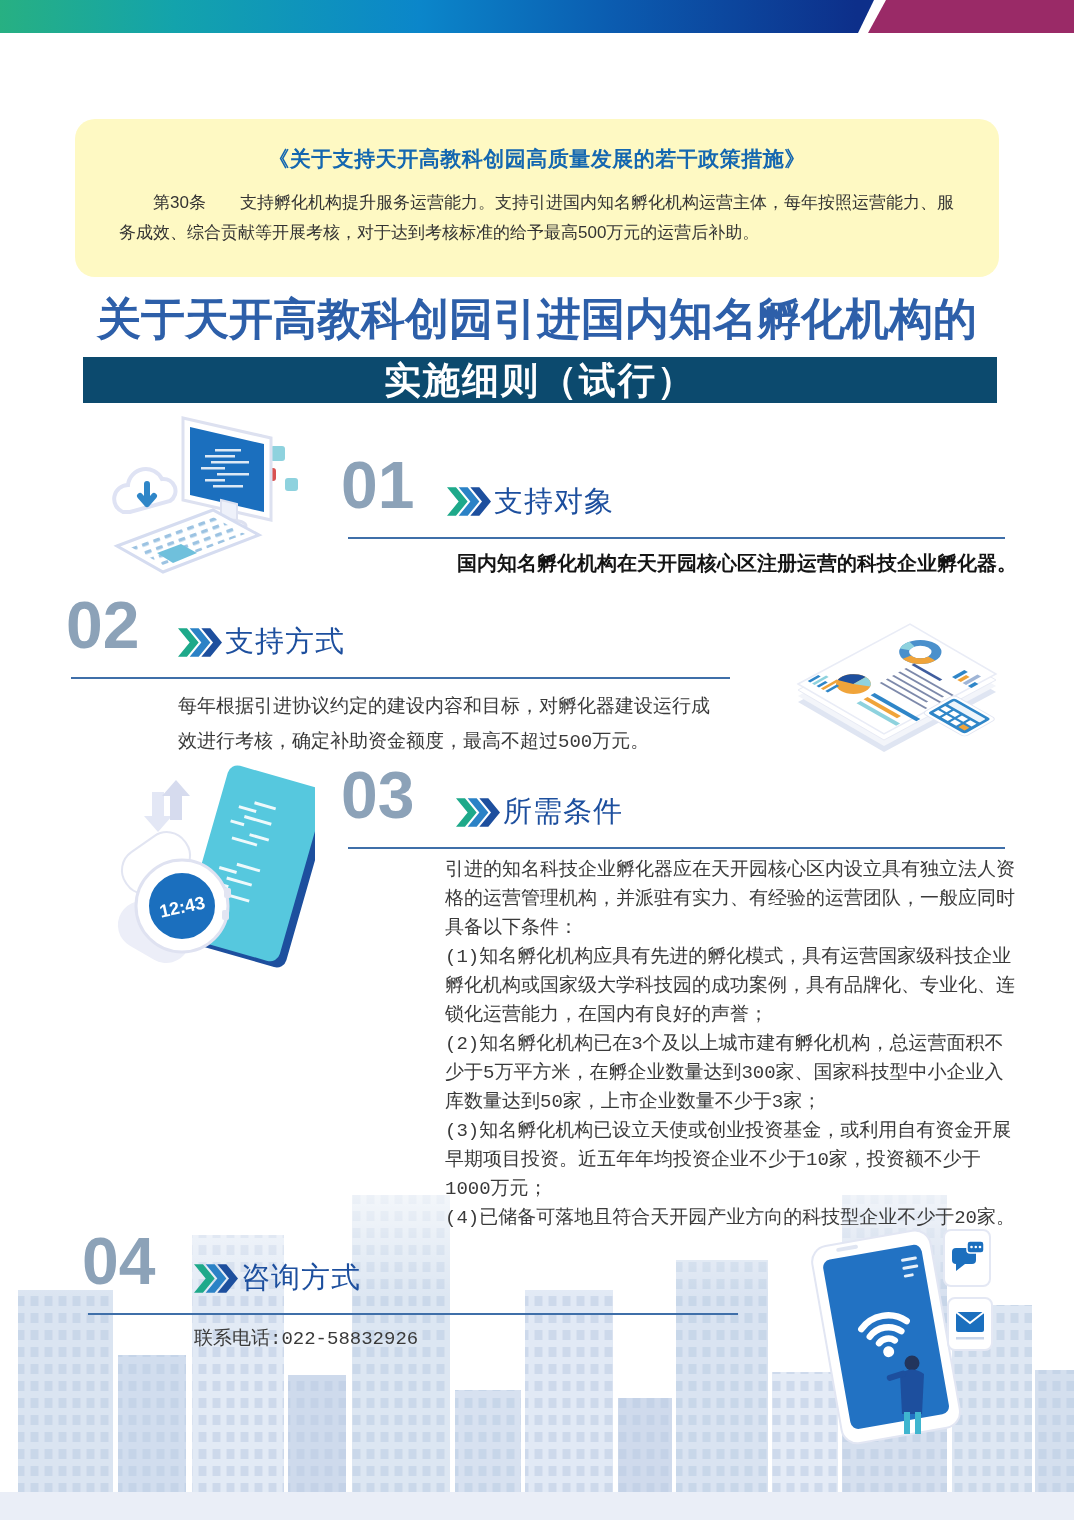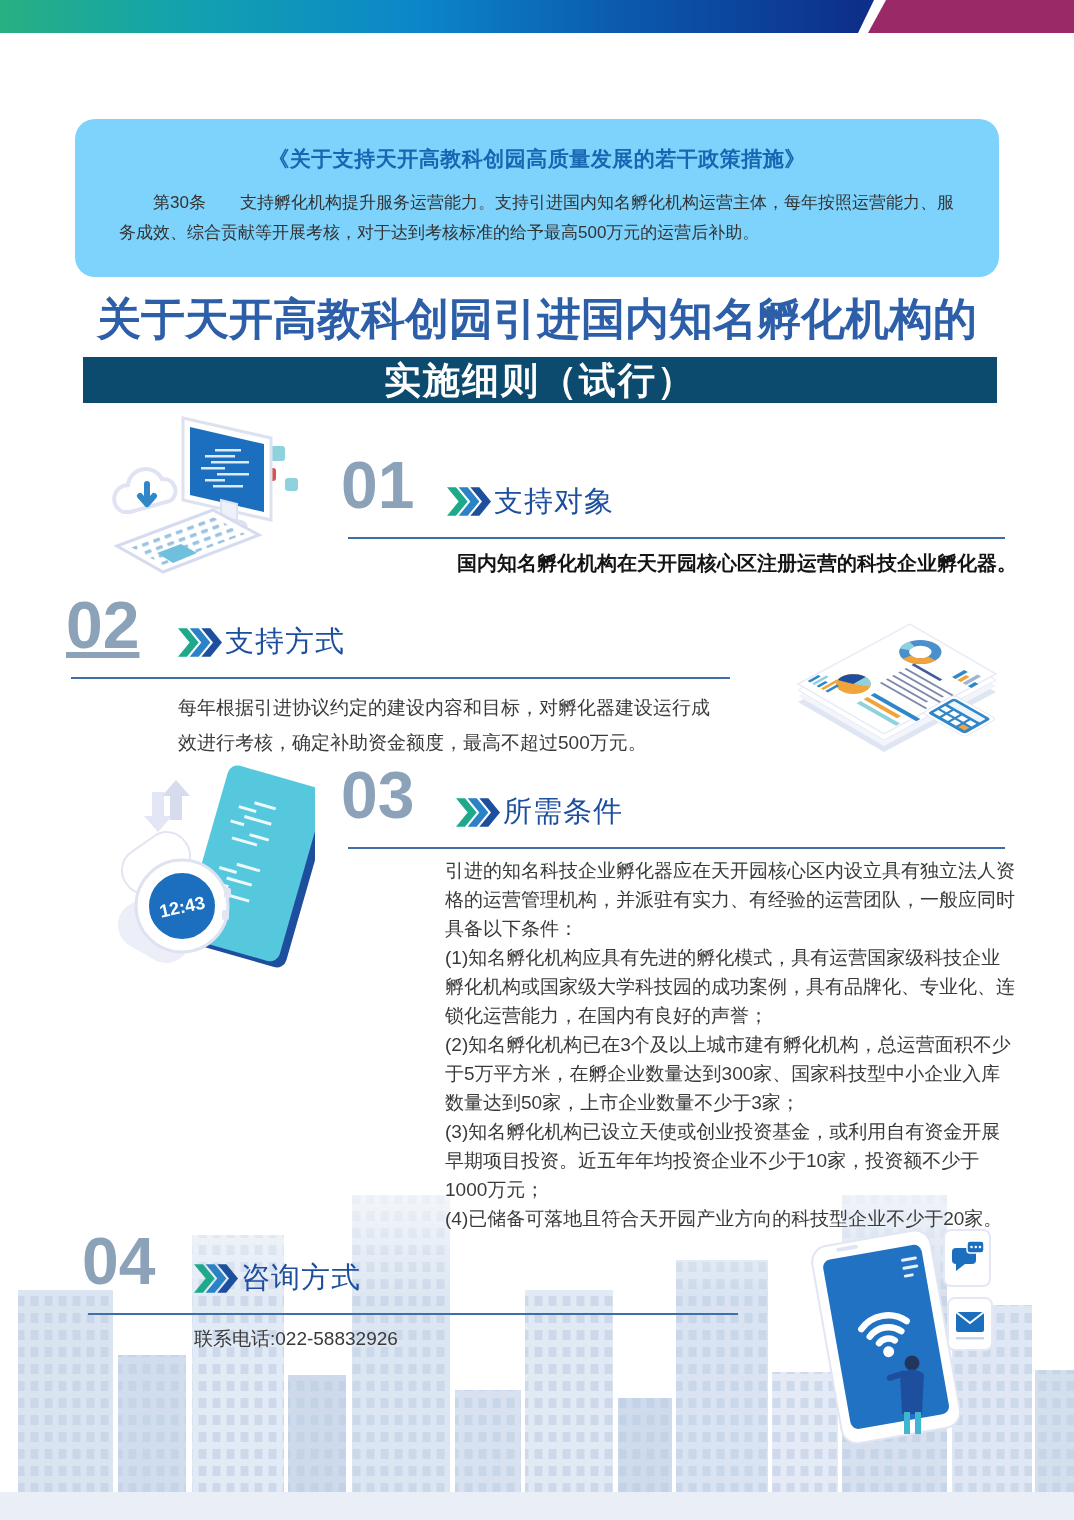--- a/index.html
+++ b/index.html
@@ -9,42 +9,42 @@
   .layer{z-index:2;}
 
   
   .topbar-grad{left:0;top:0;width:874px;height:33px;
     background:linear-gradient(90deg,#27b082 0%,#13a3ac 20%,#0b86ca 48%,#0b5cb0 70%,#0d2f8a 98%);
     clip-path:polygon(0 0,100% 0,calc(100% - 16px) 100%,0 100%);}
   .topbar-accent{left:868px;top:0;width:206px;height:33px;background:#9a2a67;
     clip-path:polygon(18px 0,100% 0,100% 100%,0 100%);}
 
   
-  .policy-box{left:75px;top:119px;width:924px;height:158px;background:#7dd3fc;border-radius:20px;}
+  .policy-box{left:75px;top:119px;width:924px;height:158px;background:#fef9c3;border-radius:20px;}
   .policy-title{margin:26px 20px 0;text-align:center;font-size:21px;font-weight:bold;color:#1467b0;letter-spacing:.5px;}
   .policy-body{margin:15px 44px 0;font-size:17px;line-height:1.78;color:#333;text-indent:2em;}
 
   
   .main-title{left:0;top:290px;width:1074px;text-align:center;font-size:44px;font-weight:bold;color:#2d5fa9;}
   .banner{left:83px;top:357px;width:914px;height:46px;background:#0c4a6e;color:#fff;
           font-size:37px;font-weight:bold;text-align:center;line-height:47px;letter-spacing:2px;}
 
   
   .sec-num{font-size:66px;font-weight:bold;color:#8ca2b8;line-height:1;}
   .sec-head{font-size:29px;font-weight:normal;color:#1d4f9e;letter-spacing:1px;}
   .rule{height:2px;background:#3f6fa9;}
-  .body-text{font-size:19px;color:#3a3a3a;}
+  .body-text{font-size:19px;color:#3a3a3a;font-family:Liberation Mono, monospace;}
 
   .s1num{left:341px;top:452px;}
   .s1chev{left:447px;top:487px;}
   .s1head{left:494px;top:482px;}
   .s1rule{left:348px;top:537px;width:657px;}
   .s1body{left:445px;top:550px;width:572px;font-size:20px;font-weight:bold;color:#141414;text-align:right;}
 
-  .s2num{left:66px;top:592px;text-decoration:underline;}
+  .s2num{left:66px;top:592px;}
   .s2chev{left:178px;top:628px;}
   .s2head{left:225px;top:622px;}
   .s2rule{left:71px;top:677px;width:659px;}
   .s2body{left:178px;top:690px;width:548px;line-height:1.85;}
 
   .s3num{left:341px;top:762px;}
   .s3chev{left:456px;top:798px;}
   .s3head{left:503px;top:792px;}
   .s3rule{left:348px;top:847px;width:657px;}
   .s3body{left:445px;top:856px;width:572px;line-height:29px;}

